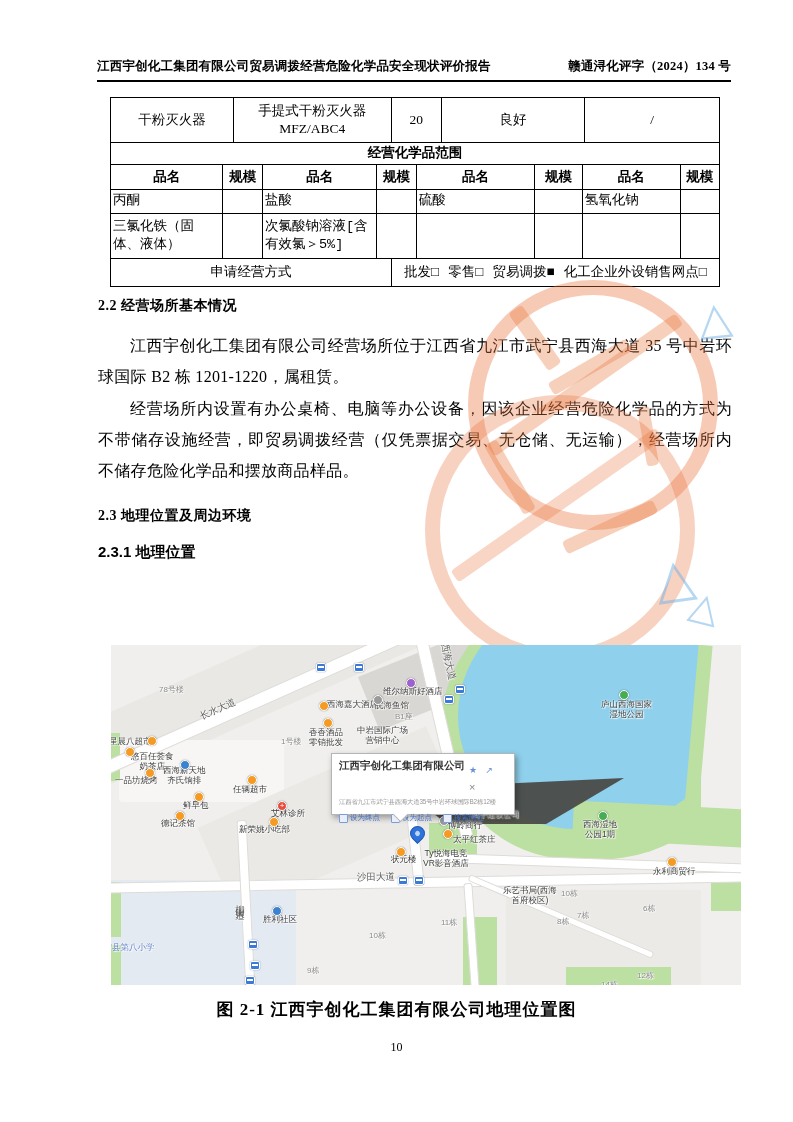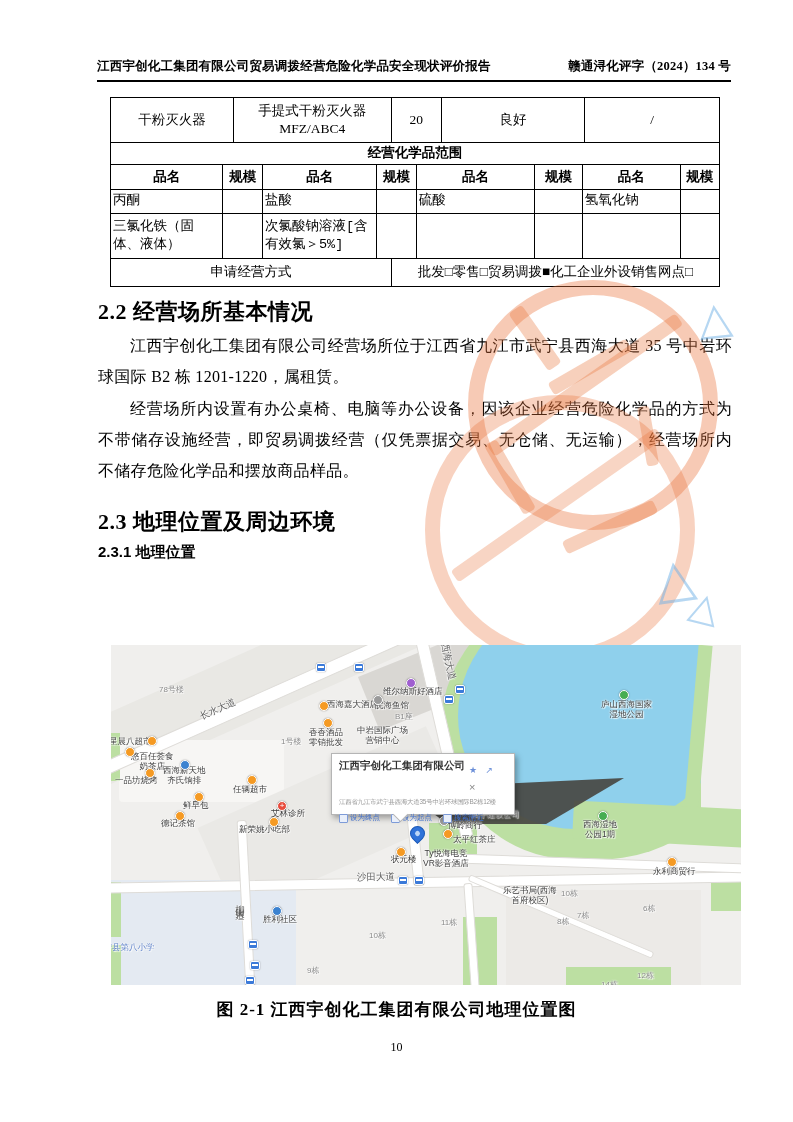--- a/index.html
+++ b/index.html
@@ -14,24 +14,24 @@
   
   #tbl{position:absolute;left:110px;top:97px;width:608px;border:1.5px solid #000;font-size:13.5px;}
   .trow{display:flex;border-bottom:1px solid #000;}
   .trow:last-child{border-bottom:none;}
   .tc{border-right:1px solid #000;display:flex;align-items:center;justify-content:center;
       text-align:center;padding:1px 2px;box-sizing:border-box;line-height:1.35;}
   .tc:last-child{border-right:none;}
   .tc.left{justify-content:flex-start;text-align:left;font-family:Liberation Mono, monospace;}
   .bold{font-weight:bold;}
   .r1{height:44px;} .r2{height:21px;} .r3{height:24px;} .r4{height:23px;} .r5{height:44px;} .r6{height:27px;}
-  #applyRow .opts{display:flex;justify-content:center;padding:0 10px;width:100%;}
-
-  
-  .h2{position:absolute;left:98px;font-size:22px;font-weight:bold;letter-spacing:.5px;}
+  #applyRow .opts{display:flex;justify-content:space-between;padding:0 10px;width:100%;}
+
+  
+  .h2{position:absolute;left:98px;font-size:14px;font-weight:bold;letter-spacing:.5px;}
   .h3{position:absolute;left:98px;font-size:15px;font-weight:bold;
       font-family:"Liberation Sans","DejaVu Sans",sans-serif;}
   .para{position:absolute;left:98px;width:634px;font-size:16px;line-height:31px;
         text-align:justify;text-indent:2em;letter-spacing:.3px;}
 
   
   #wm{position:absolute;left:0;top:0;width:793px;height:1122px;pointer-events:none;z-index:30;}
   .ring{position:absolute;border-radius:50%;border:15px solid rgba(233,116,60,.38);}
   .obar{position:absolute;background:rgba(233,116,60,.34);border-radius:4px;}
   .btri{position:absolute;color:rgba(110,175,230,.5);font-family:"DejaVu Sans",sans-serif;}

